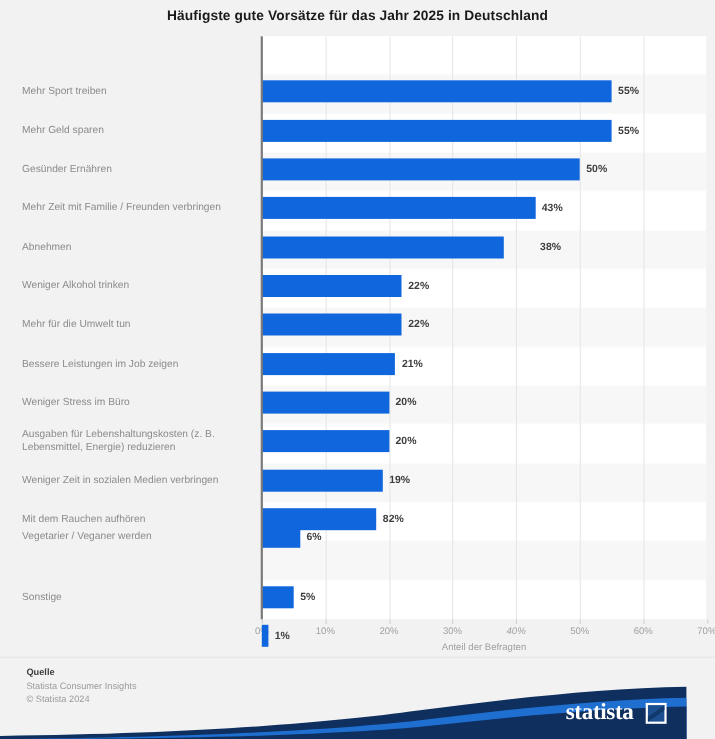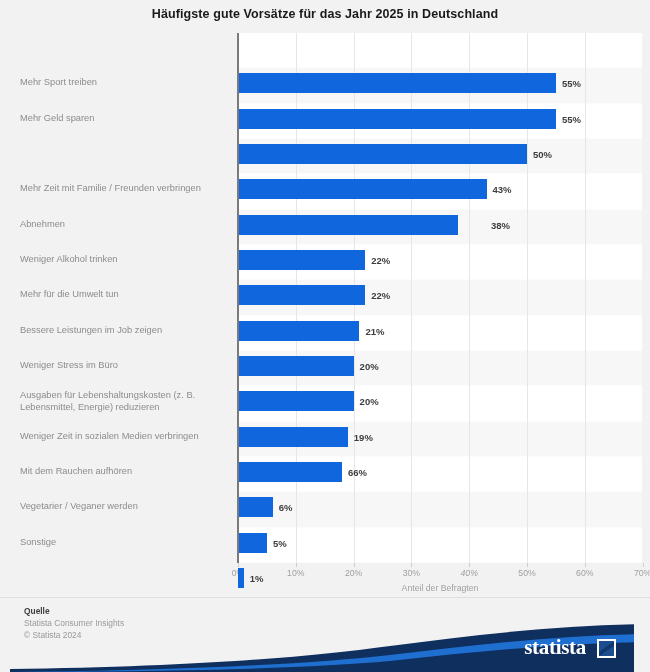--- a/index.html
+++ b/index.html
@@ -165,21 +165,21 @@
   .foot-head {
     font-size: 8.4px; font-weight: bold; color: #3d3d3d;
     margin-bottom: 2px;
   }
   .foot-line {
     font-size: 8.4px; color: #9a9a9a; line-height: 11.5px;
   }
 
   #logo-band {
     position: absolute;
-    left: 10px; bottom: 0;
+    left: 0; bottom: 0;
     width: 624px; height: 60px;
     overflow: hidden;
     pointer-events: none;
     text-align: right;
   }
   #logo-text {
     position: absolute;
     right: 48px; bottom: 12px;
     font-family: "Liberation Serif", serif;
     font-size: 21px;
@@ -242,20 +242,21 @@
           <div class="cat-label">Mehr Sport treiben</div>
           <div class="bar" style="width: 317.9px; background: rgb(16, 102, 220);"></div>
           <div class="bar-value" style="left: 561.9px;">55%</div>
         </div>
         <div class="bar-row" style="top: 68.3333px;">
           <div class="cat-label">Mehr Geld sparen</div>
           <div class="bar" style="width: 317.9px; background: rgb(16, 102, 220);"></div>
           <div class="bar-value" style="left: 561.9px;">55%</div>
         </div>
         <div class="bar-row" style="top: 103.667px;">
+          <div class="cat-label">Gesünder Ernähren</div>
           <div class="bar" style="width: 289px; background: rgb(16, 102, 220);"></div>
           <div class="bar-value" style="left: 533px;">50%</div>
         </div>
         <div class="bar-row" style="top: 139px;">
           <div class="cat-label">Mehr Zeit mit Familie / Freunden verbringen</div>
           <div class="bar" style="width: 248.54px; background: rgb(16, 102, 220);"></div>
           <div class="bar-value" style="left: 492.54px;">43%</div>
         </div>
         <div class="bar-row" style="top: 174.333px;">
           <div class="cat-label">Abnehmen</div>
@@ -288,23 +289,23 @@
           <div class="bar-value" style="left: 359.6px;">20%</div>
         </div>
         <div class="bar-row" style="top: 386.333px;">
           <div class="cat-label">Weniger Zeit in sozialen Medien verbringen</div>
           <div class="bar" style="width: 109.82px; background: rgb(16, 102, 220);"></div>
           <div class="bar-value" style="left: 353.82px;">19%</div>
         </div>
         <div class="bar-row" style="top: 421.667px;">
           <div class="cat-label">Mit dem Rauchen aufhören</div>
           <div class="bar" style="width: 104.04px; background: rgb(16, 102, 220);"></div>
-          <div class="bar-value" style="left: 348.04px;">66%</div>
-        </div>
-        <div class="bar-row" style="top: 457px;">
+          <div class="bar-value" style="left: 348.04px;">82%</div>
+        </div>
+        <div class="bar-row" style="top: 438px;">
           <div class="cat-label">Vegetarier / Veganer werden</div>
           <div class="bar" style="width: 34.68px; background: rgb(16, 102, 220);"></div>
           <div class="bar-value" style="left: 278.68px;">6%</div>
         </div>
         <div class="bar-row" style="top: 492.333px;">
           <div class="cat-label">Sonstige</div>
           <div class="bar" style="width: 28.9px; background: rgb(16, 102, 220);"></div>
           <div class="bar-value" style="left: 272.9px;">5%</div>
         </div>
         <div class="bar-row" style="top: 527.667px;">

